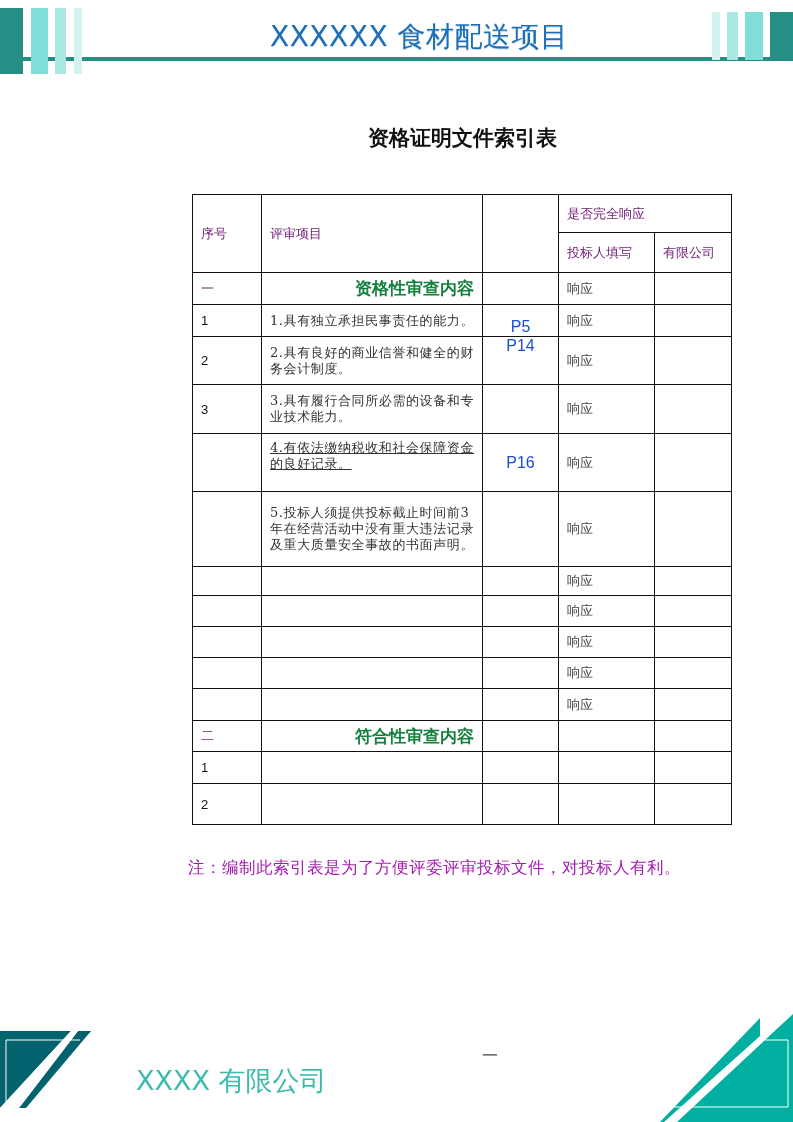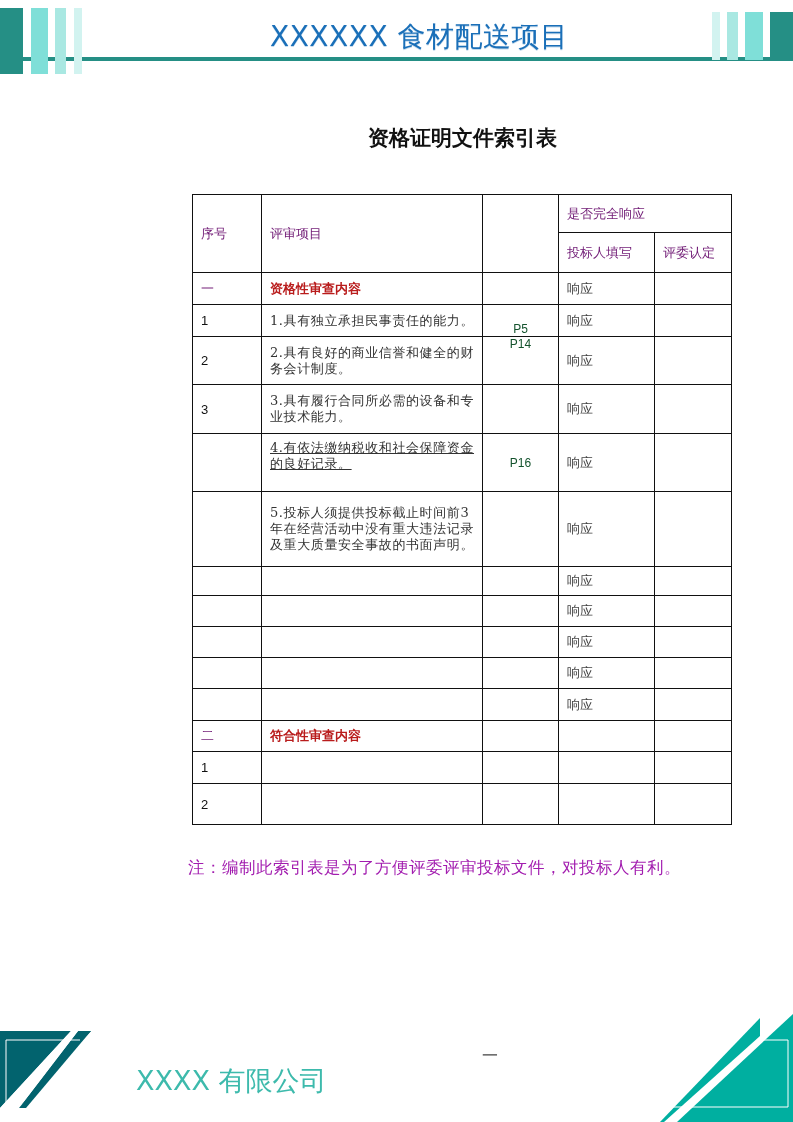--- a/index.html
+++ b/index.html
@@ -15,22 +15,22 @@
       text-shadow:0 1px 0 rgba(26,111,184,0.25); }
 
   .doc-title { position:absolute; left:0; width:917px; top:124px; text-align:center;
       font-family:"DejaVu Sans","Liberation Sans",sans-serif; font-weight:bold; font-size:21px; color:#111; }
 
   
   table.idx { position:absolute; left:192px; top:194px; border-collapse:collapse;
       font-size:13px; color:#333; table-layout:fixed; }
   table.idx td { border:1.3px solid #111; padding:0 8px; vertical-align:middle; }
   .num { font-family:"Liberation Sans","DejaVu Sans",sans-serif; color:#111; font-size:13px; }
-  .bold { font-family:"DejaVu Sans","Liberation Sans",sans-serif; font-weight:bold; color:#b91c1c; font-size:13px; }
-  .page-ref { font-family:"Liberation Sans","DejaVu Sans",sans-serif; font-size:12px; color:#14532d; text-align:center; }
+  .bold { font-family:"DejaVu Sans","Liberation Sans",sans-serif; font-weight:bold; color:#15803d; font-size:17px;text-align:right; }
+  .page-ref { font-family:"Liberation Sans","DejaVu Sans",sans-serif; font-size:16px; color:#1d4ed8; text-align:center; }
   .item-text { line-height:16px; font-size:13px; letter-spacing:0.6px; }
   .resp { font-size:13px; color:#444; }
   .seq-cn { color:#701a75; }
 
   .note { position:absolute; left:188px; top:857px; font-size:16.5px; color:#a21caf; white-space:nowrap; letter-spacing:0.5px; }
 
   
   .company { position:absolute; left:136px; top:1043px; font-family:"DejaVu Sans","Liberation Sans",sans-serif;
       font-size:27px; color:#3DBAAC; white-space:nowrap;margin-top:20px; }
   .page-num { position:absolute; left:482px; top:1046px; font-size:16px; color:#444; }
@@ -65,21 +65,21 @@
   </colgroup>
   <tbody>
       <tr style="height:38px">
     <td rowspan="2" class="seq-cn">序号</td>
     <td rowspan="2" class="seq-cn">评审项目</td>
     <td rowspan="2"></td>
     <td colspan="2" class="seq-cn">是否完全响应</td>
   </tr>
   <tr style="height:40px">
     <td class="seq-cn">投标人填写</td>
-    <td class="seq-cn">评委认定</td>
+    <td class="seq-cn">有限公司</td>
   </tr>
 
   <tr style="height:32px">
     <td class="seq-cn">一</td>
     <td class="bold">资格性审查内容</td>
     <td class="page-ref"></td>
     <td class="resp">响应</td>
     <td></td>
   </tr>
 

